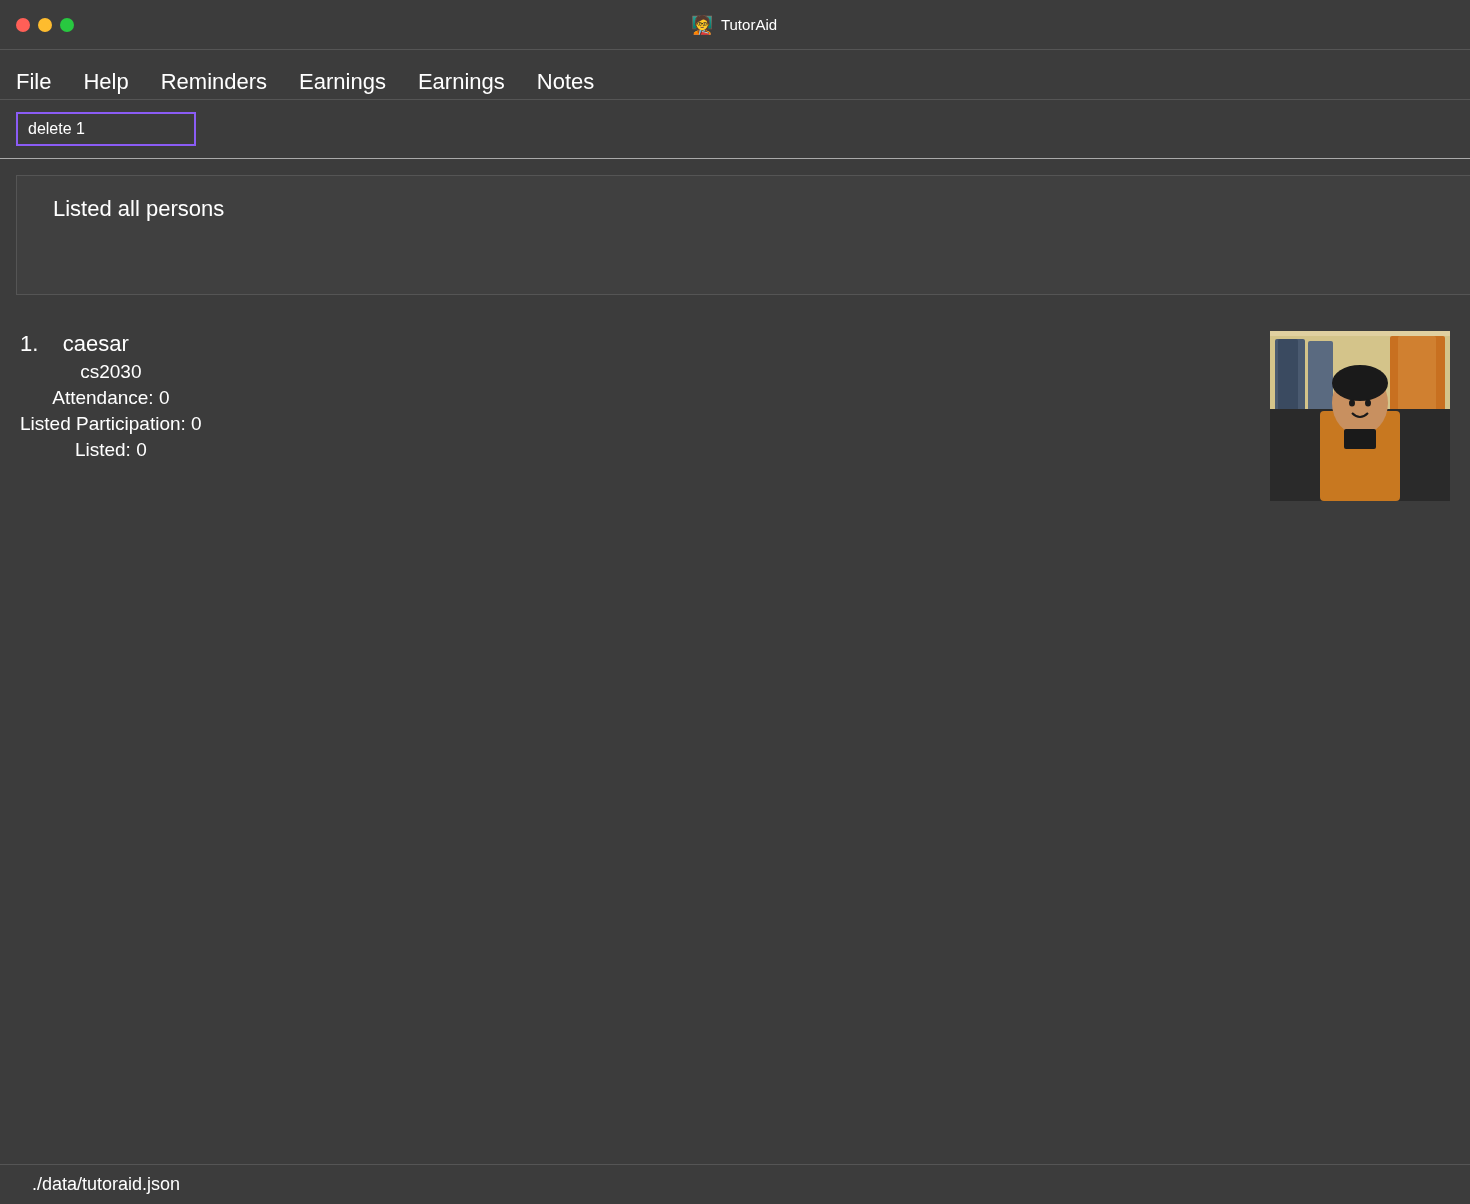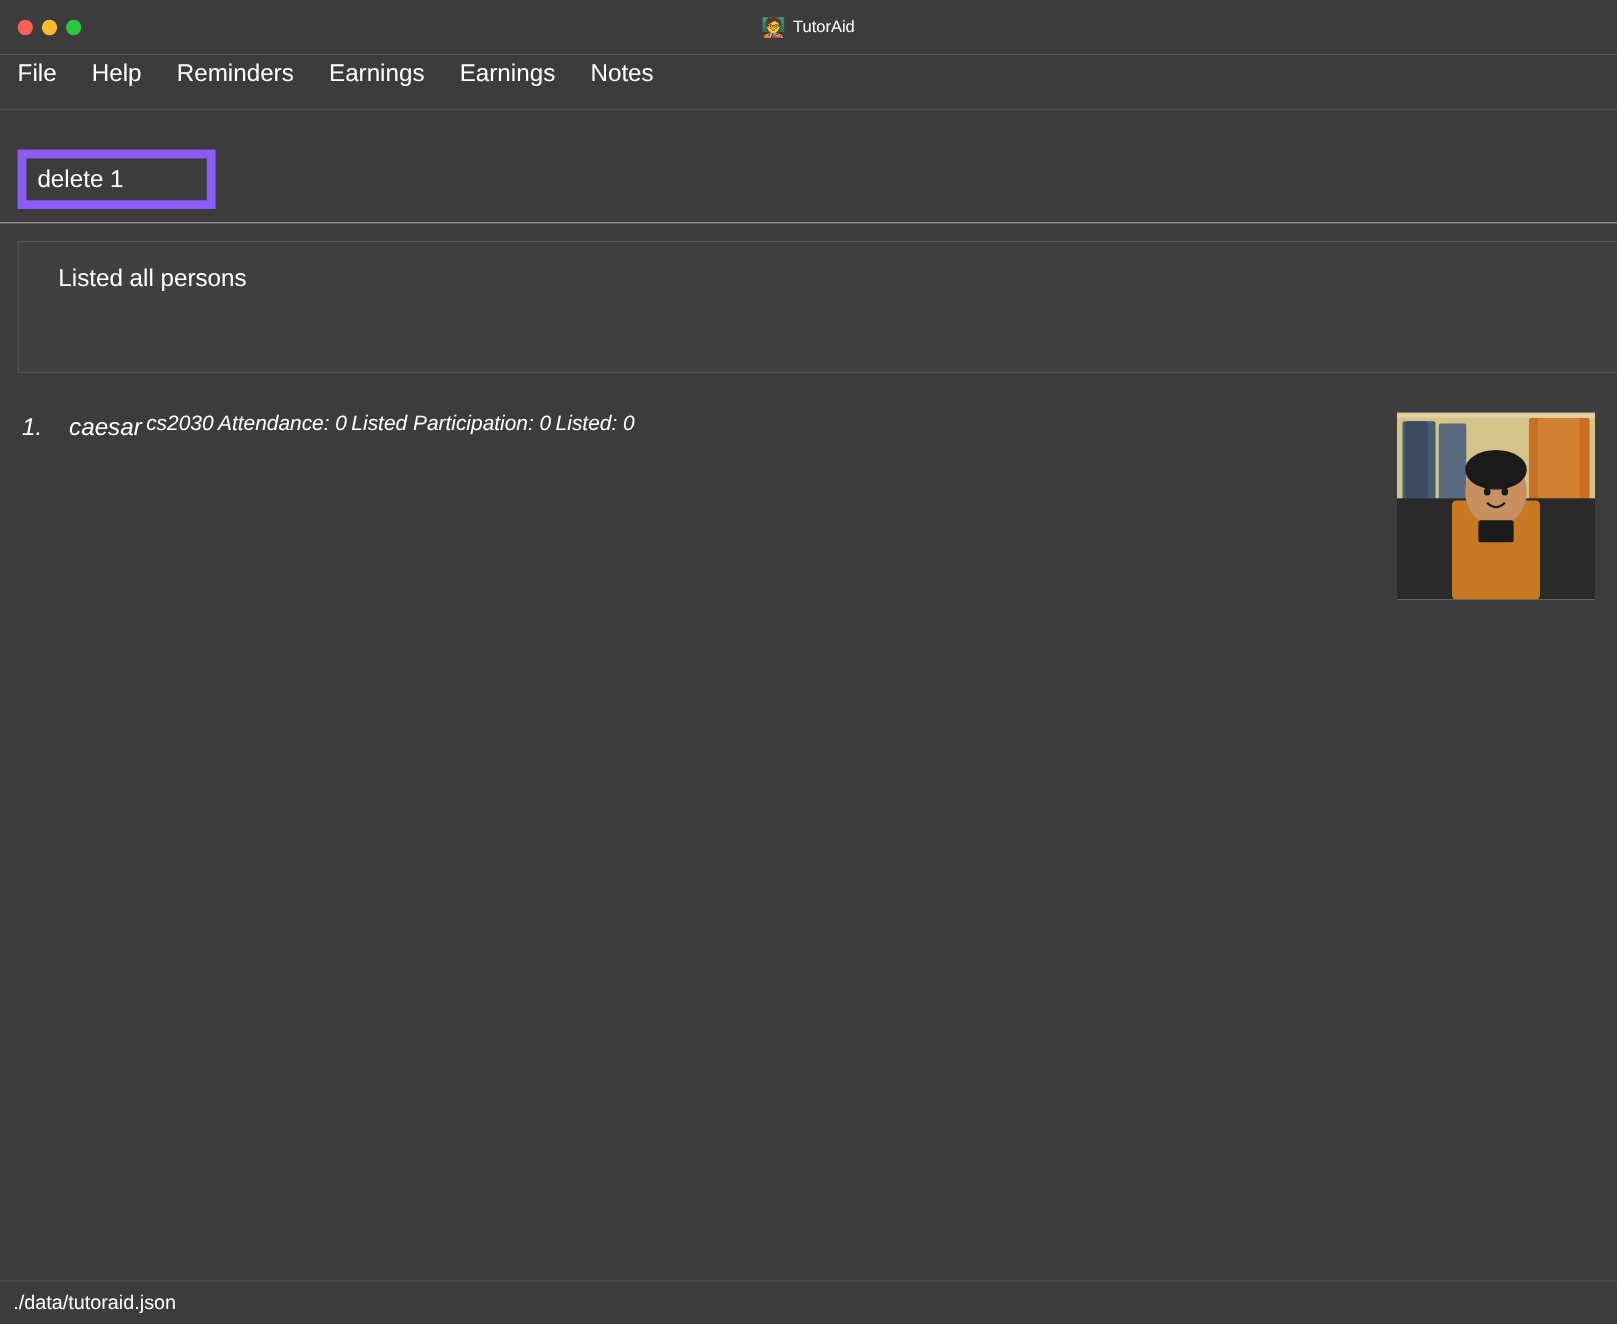--- a/index.html
+++ b/index.html
@@ -67,21 +67,21 @@
       justify-content: center;
       font-size: 18px;
     }
 
     
     .menu-bar {
       width: 100%;
       height: 50px;
       background-color: #3c3c3c;
       display: flex;
-      align-items: flex-start;
+      align-items: flex-end;
       padding: 0 16px;
       gap: 32px;
       border-bottom: 1px solid #555;
     }
 
     .menu-item {
       font-size: 22px;
       color: #ffffff;
       cursor: pointer;
       padding: 4px 0;
@@ -90,27 +90,26 @@
 
     
     .command-area {
       width: 100%;
       padding: 12px 16px;
       border-bottom: 1px solid #aaa;
     }
 
     .command-input {
       display: inline-block;
-      border: 8px solid #8b5cf6;
+      border: 2px solid #8b5cf6;
       padding: 6px 10px;
-      font-size: 22px;
+      font-size: 16px;
       color: #ffffff;
       background: transparent;
       min-width: 180px;
-      margin-top: 24px;
     }
 
     
     .output-area {
       width: 100%;
       margin: 16px;
       padding: 20px 36px;
       background-color: #404040;
       border: 1px solid #555;
       min-height: 120px;
@@ -130,23 +129,22 @@
     }
 
     .person-entry {
       display: flex;
       align-items: flex-start;
       justify-content: space-between;
     }
 
     .person-details {
       display: flex;
-      flex-direction: row;
+      flex-direction: column;
       gap: 4px;
-      font-style: italic;
     }
 
     .person-name {
       font-size: 22px;
       color: #ffffff;
       font-weight: 400;
     }
 
     .person-field {
       font-size: 19px;
@@ -176,21 +174,21 @@
     .status-bar {
       position: absolute;
       bottom: 0;
       left: 0;
       right: 0;
       height: 40px;
       background-color: #3c3c3c;
       border-top: 1px solid #555;
       display: flex;
       align-items: center;
-      padding: 0 12px;
+      padding: 0 32px;
     }
 
     .status-text {
       font-size: 18px;
       color: #ffffff;
     }
   </style>
 </head>
 <body>
 

